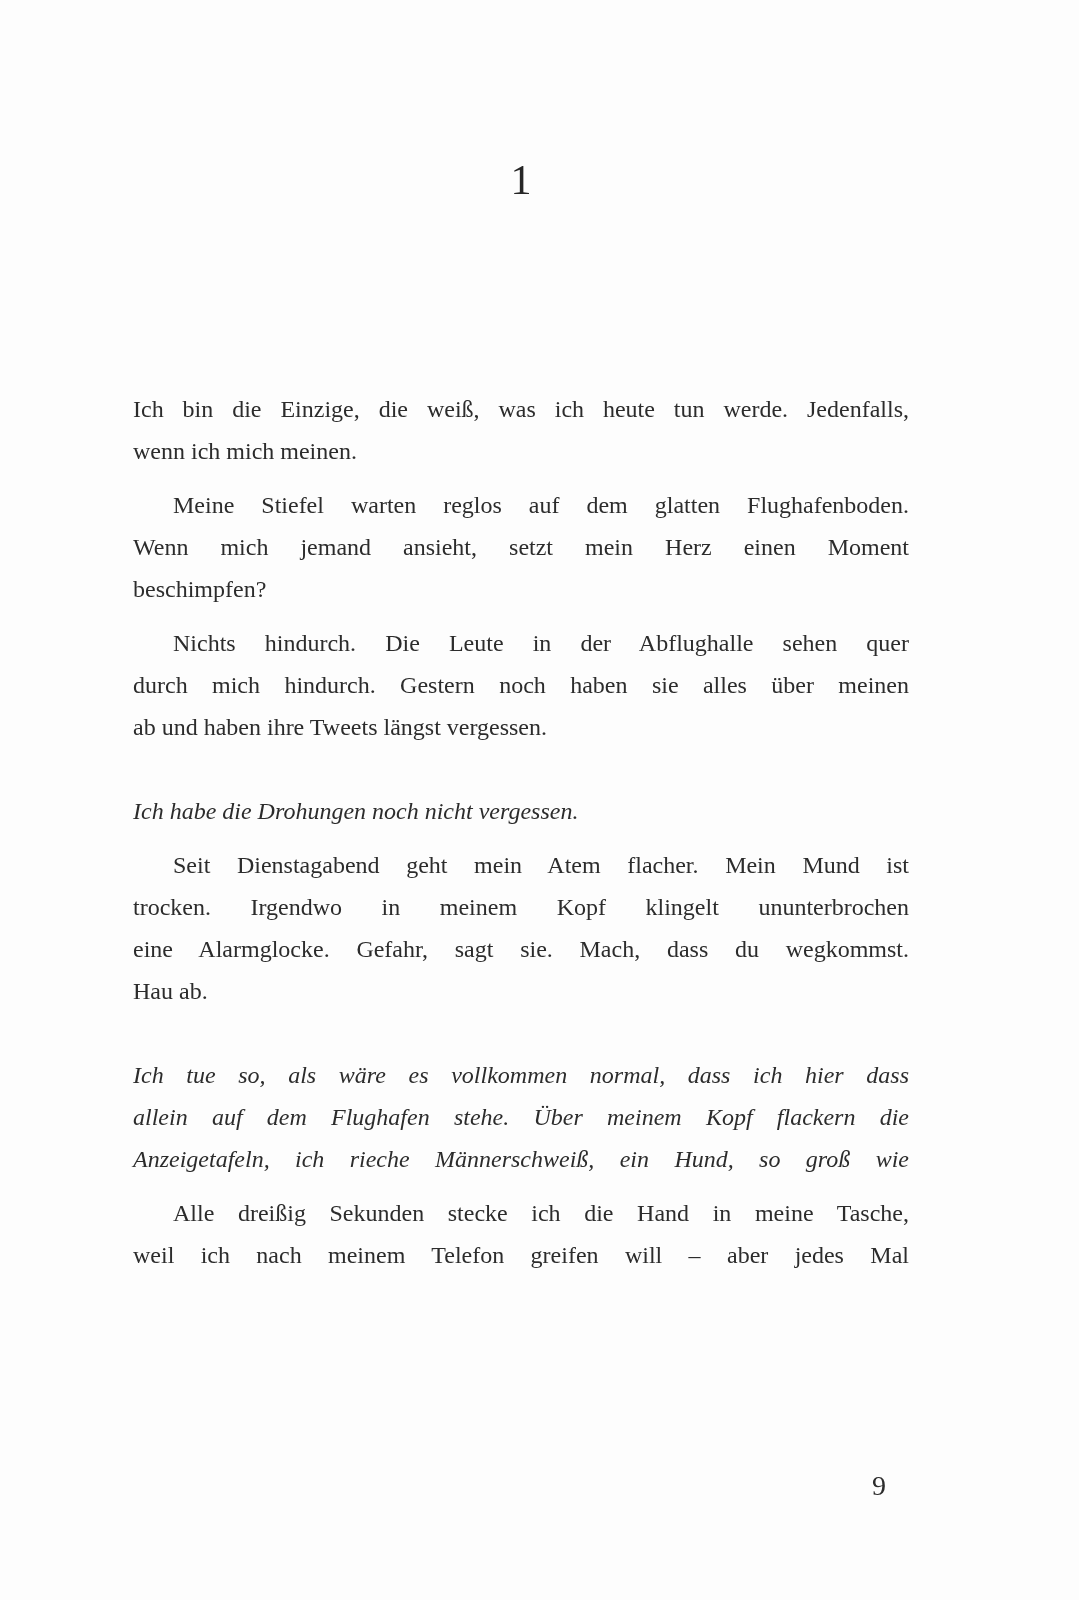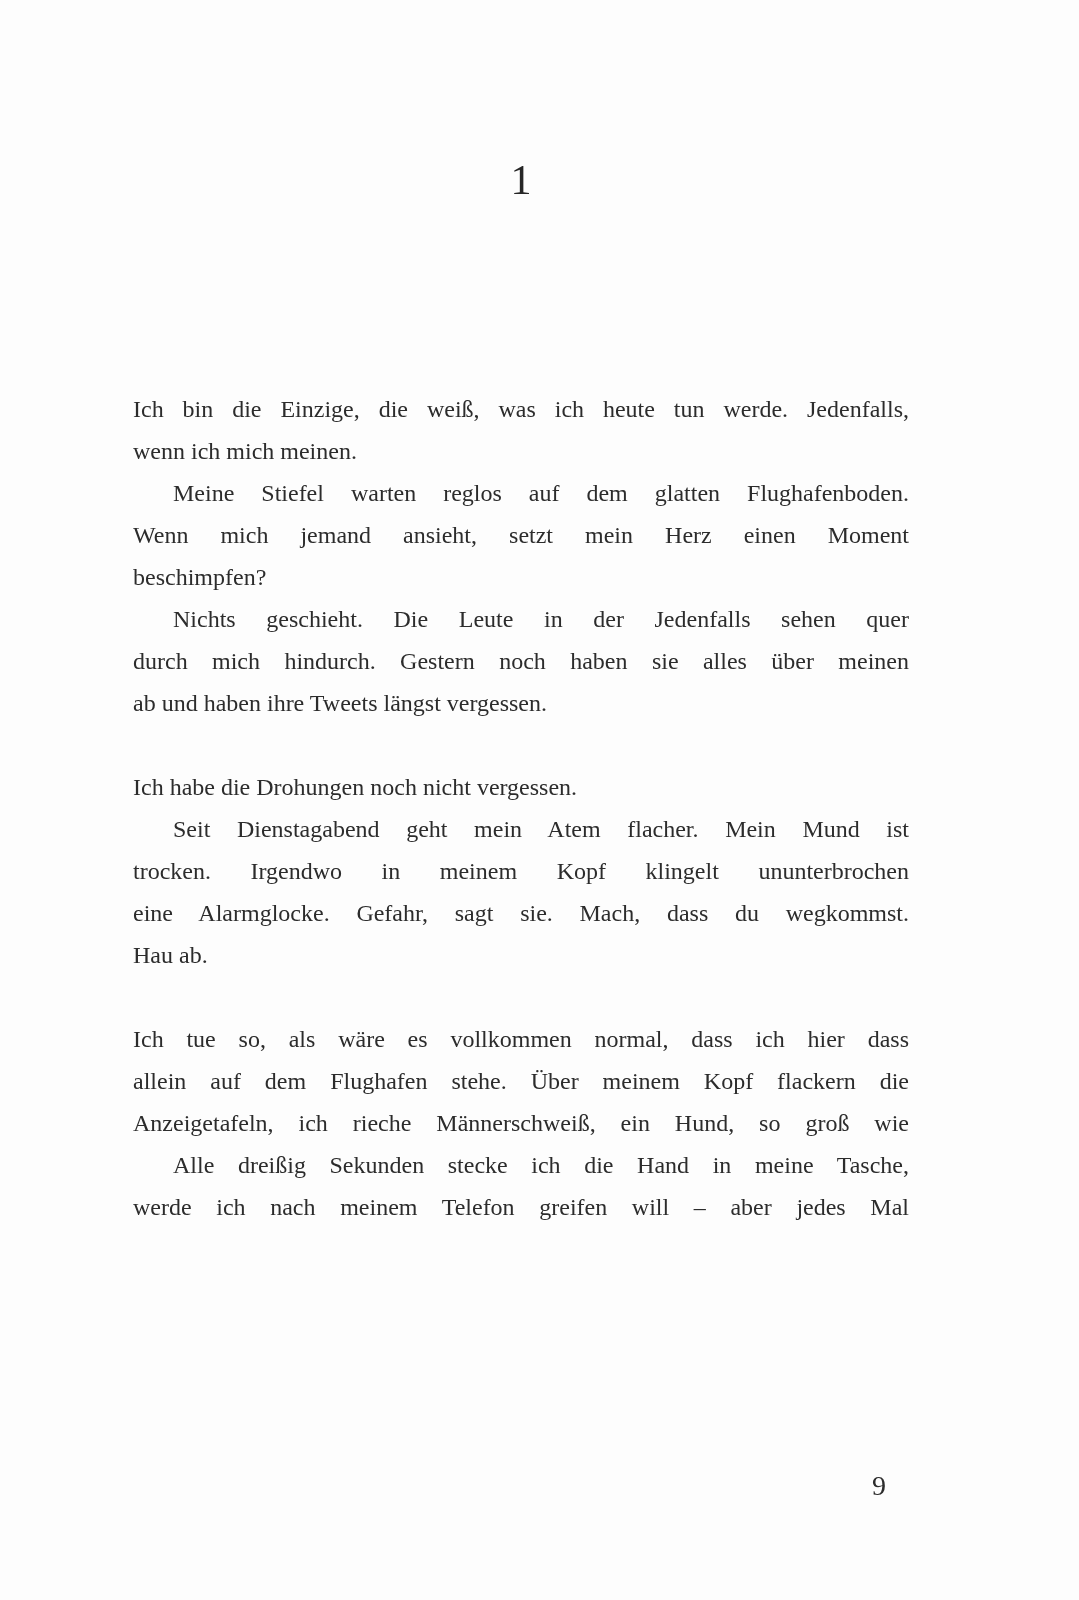--- a/index.html
+++ b/index.html
@@ -28,31 +28,32 @@
   }
   .text-block {
     position: absolute;
     left: 133px;
     top: 388px;
     width: 776px;
     font-size: 24px;
     line-height: 42px;
   }
   .para { margin: 0; }
-  .para.space-before { margin-top: 42px; }
+  .para.space-before { margin-top: 42px; font-style: italic; }
   .line {
     text-align: justify;
     text-align-last: justify;
   }
   .line.last {
     text-align: justify;
     text-align-last: left;
   }
   .line.indent {
     text-indent: 40px;
+    margin-top: 12px;
   }
   .page-number {
     position: absolute;
     top: 1465px;
     right: 193px;
     font-size: 28px;
     line-height: 42px;
     color: #2c2c2c;
   }
 </style>
@@ -66,38 +67,38 @@
       <div class="para">
         <div class="line">Ich bin die Einzige, die weiß, was ich heute tun werde. Jedenfalls,</div>
         <div class="line last">wenn ich mich meinen.</div>
       </div>
       <div class="para">
         <div class="line indent">Meine Stiefel warten reglos auf dem glatten Flughafenboden.</div>
         <div class="line">Wenn mich jemand ansieht, setzt mein Herz einen Moment</div>
         <div class="line last">beschimpfen?</div>
       </div>
       <div class="para">
-        <div class="line indent">Nichts geschieht. Die Leute in der Jedenfalls sehen quer</div>
+        <div class="line indent">Nichts hindurch. Die Leute in der Abflughalle sehen quer</div>
         <div class="line">durch mich hindurch. Gestern noch haben sie alles über meinen</div>
         <div class="line last">ab und haben ihre Tweets längst vergessen.</div>
       </div>
       <div class="para space-before">
         <div class="line last">Ich habe die Drohungen noch nicht vergessen.</div>
       </div>
       <div class="para">
         <div class="line indent">Seit Dienstagabend geht mein Atem flacher. Mein Mund ist</div>
         <div class="line">trocken. Irgendwo in meinem Kopf klingelt ununterbrochen</div>
         <div class="line">eine Alarmglocke. Gefahr, sagt sie. Mach, dass du wegkommst.</div>
         <div class="line last">Hau ab.</div>
       </div>
       <div class="para space-before">
         <div class="line">Ich tue so, als wäre es vollkommen normal, dass ich hier dass</div>
         <div class="line">allein auf dem Flughafen stehe. Über meinem Kopf flackern die</div>
         <div class="line">Anzeigetafeln, ich rieche Männerschweiß, ein Hund, so groß wie</div>
       </div>
       <div class="para">
         <div class="line indent">Alle dreißig Sekunden stecke ich die Hand in meine Tasche,</div>
-        <div class="line">werde ich nach meinem Telefon greifen will – aber jedes Mal</div>
+        <div class="line">weil ich nach meinem Telefon greifen will – aber jedes Mal</div>
       </div>
     </div>
 
   <div class="page-number">9</div>
 </div>
 
 </body></html>

